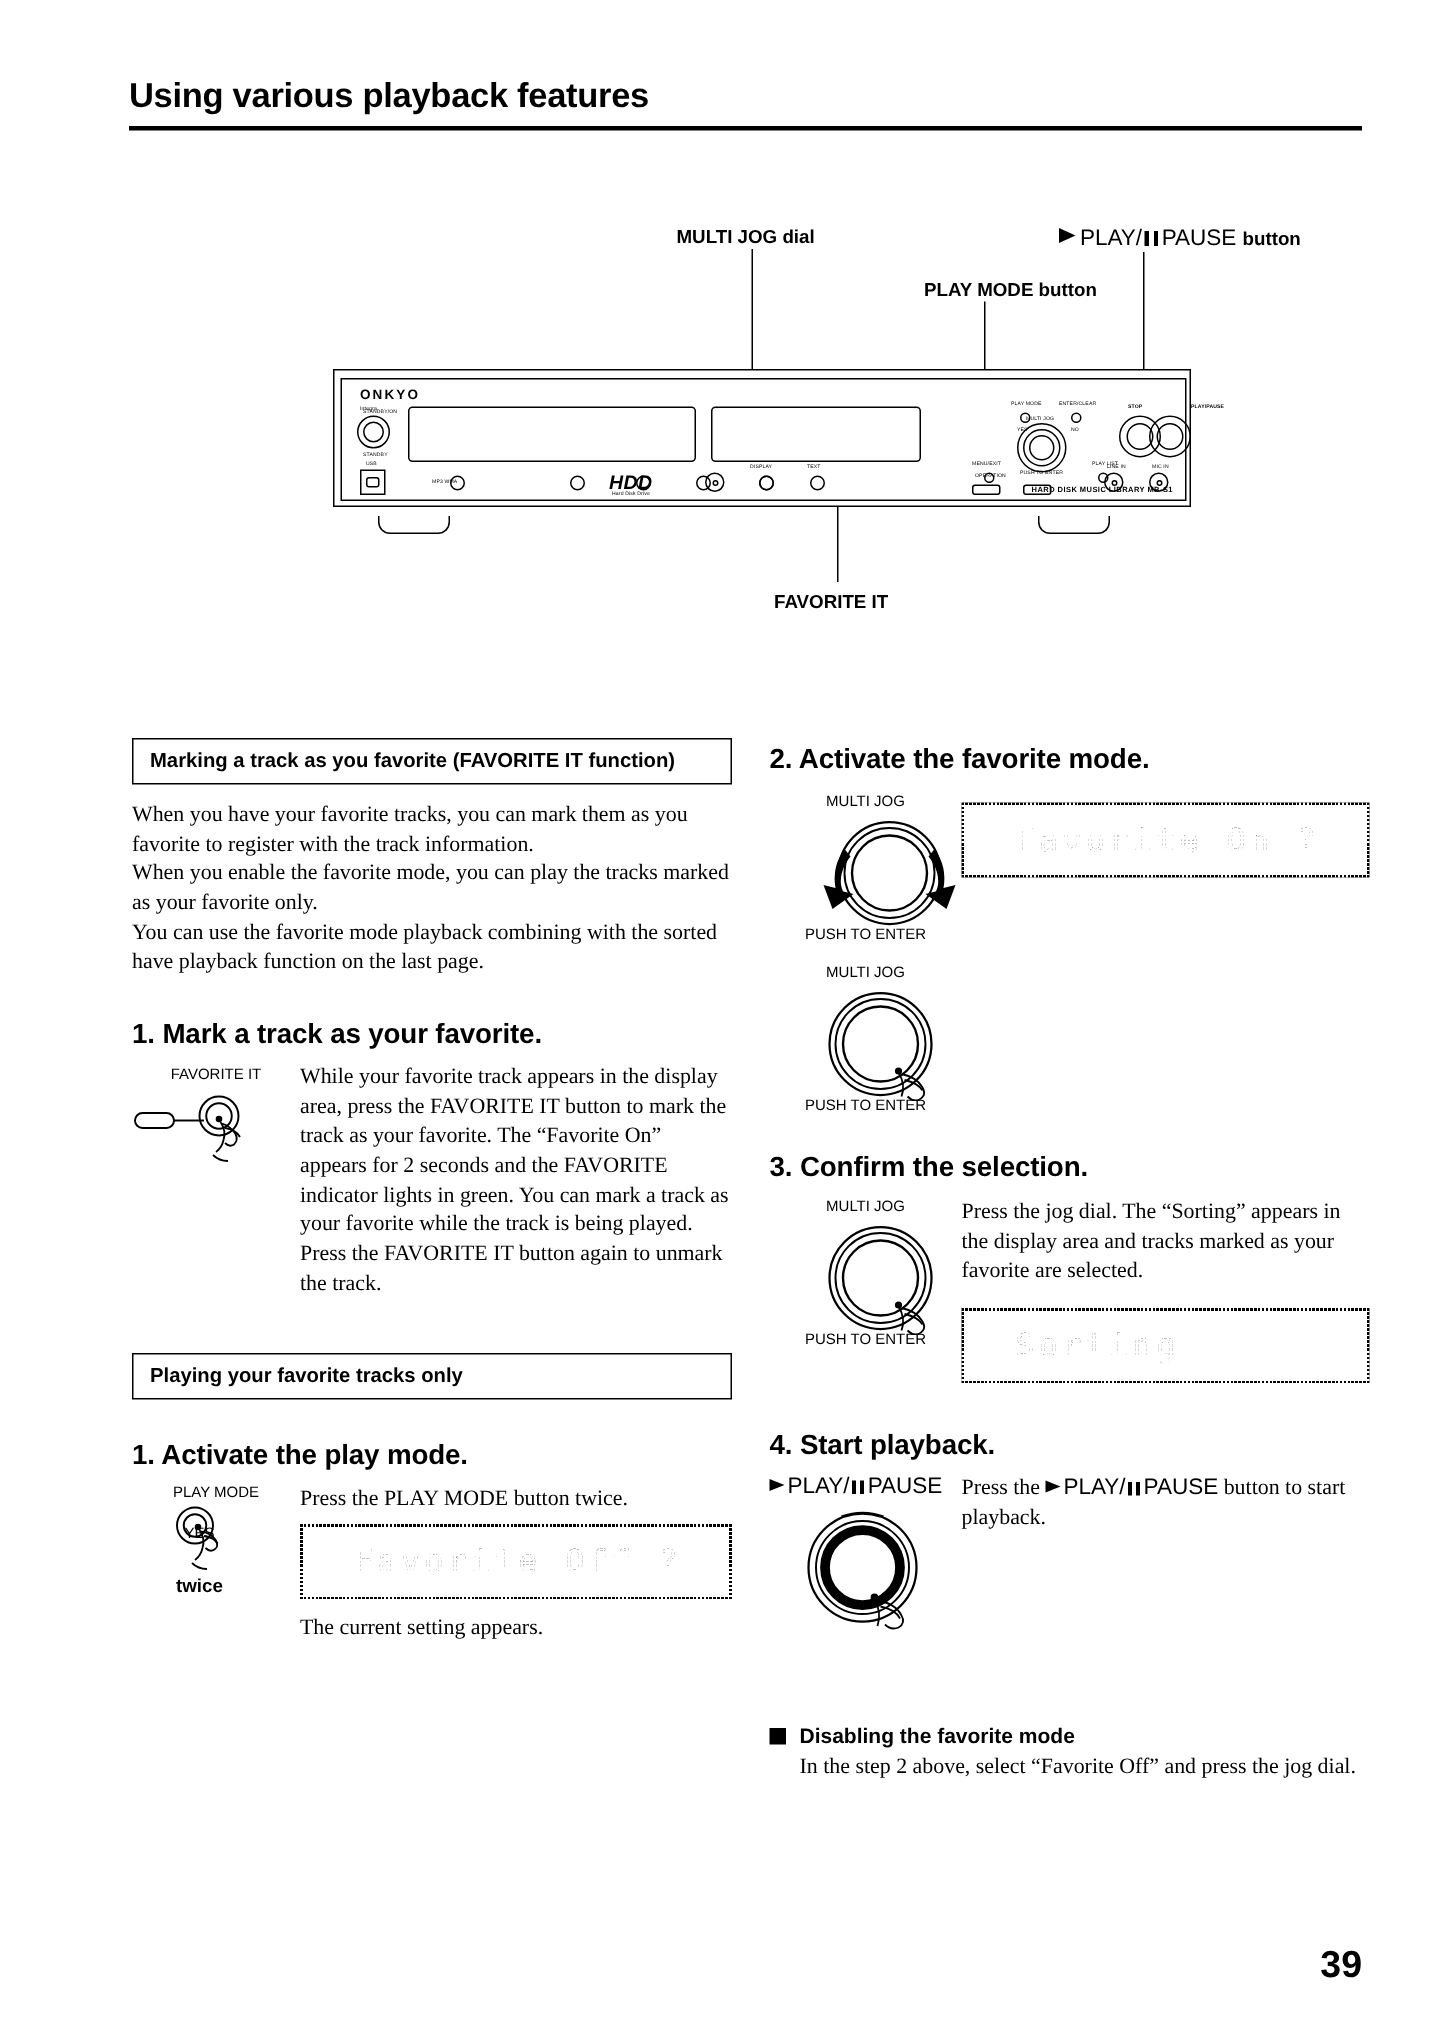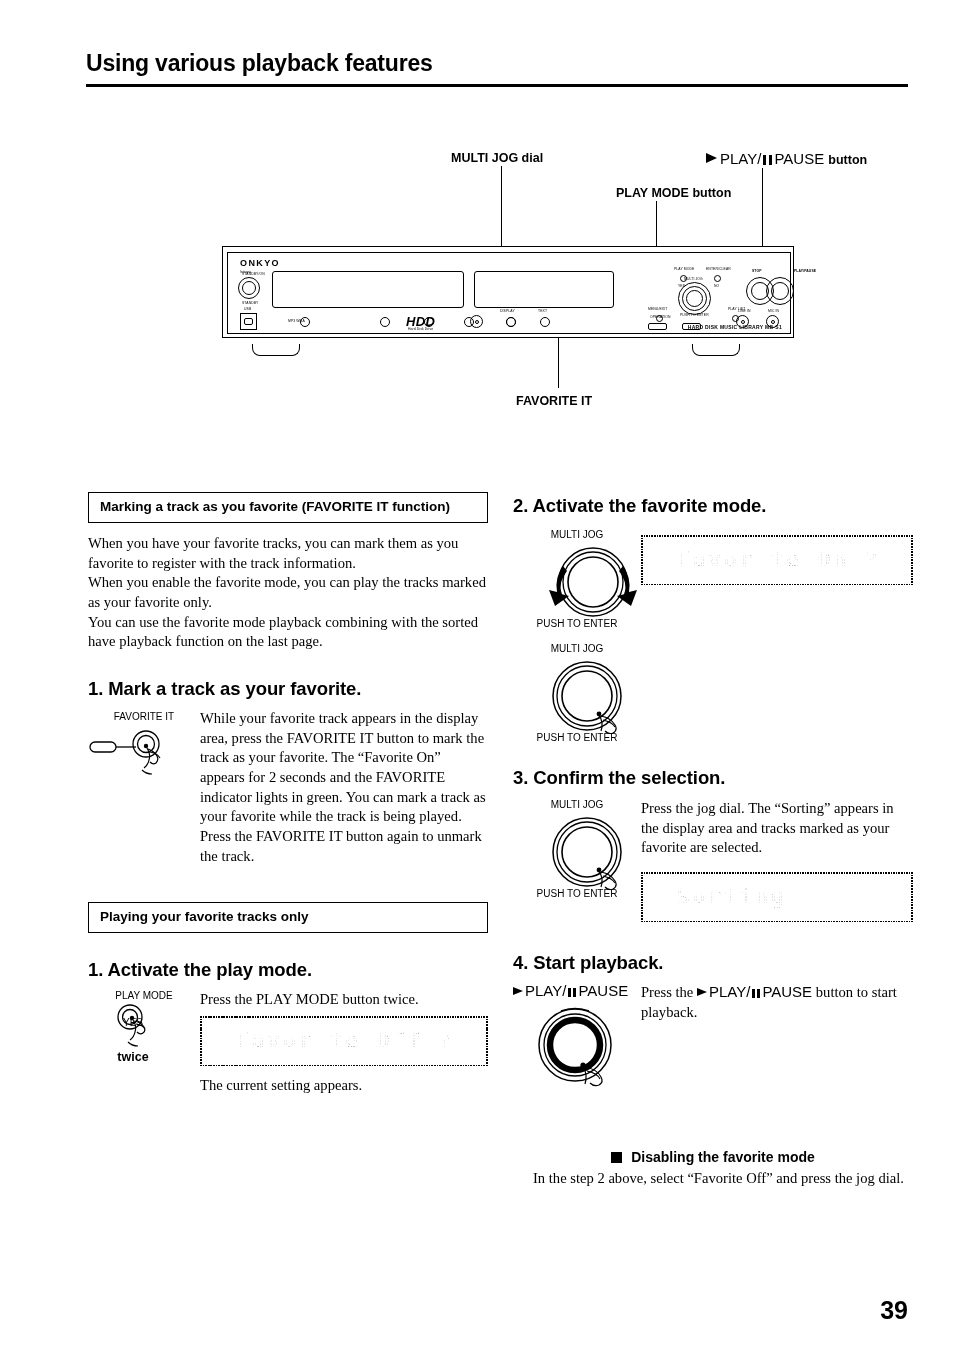--- a/index.html
+++ b/index.html
@@ -351,21 +351,20 @@
     font-size: 25px;
   }
 
   .sub-head {
     font-family: "Liberation Sans", sans-serif;
     font-weight: bold;
     font-size: 14px;
     display: flex;
     align-items: center;
     gap: 9px;
-    justify-content: center;
   }
   .sq-bullet {
     width: 11px; height: 11px;
     background: #000;
     flex: 0 0 11px;
   }
   .sub-body {
     font-family: "Liberation Serif", serif;
     font-size: 14.6px;
     margin-top: 5px;

